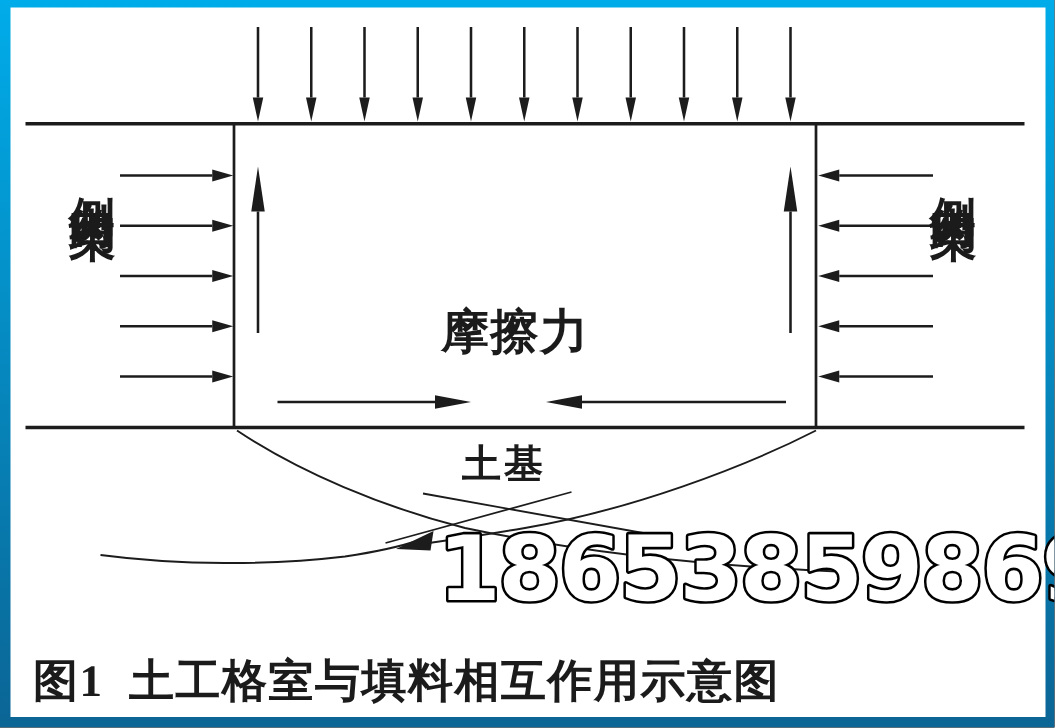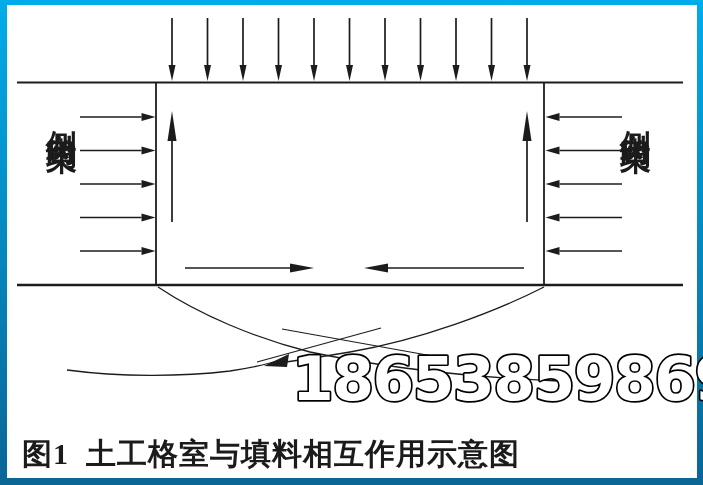--- a/index.html
+++ b/index.html
@@ -100,14 +100,16 @@
         <polygon points="314,268 290,272.5 290,263.5" fill="#1c1c1c"></polygon>
         <line x1="524" y1="268" x2="388" y2="268" stroke="#1c1c1c" stroke-width="1.7"></line>
         <polygon points="364,268 388,263.5 388,272.5" fill="#1c1c1c"></polygon>
       </g>
 
     <text x="292" y="400" font-family="'DejaVu Sans',sans-serif" font-size="60" font-weight="bold" letter-spacing="-1.5" fill="#ffffff" stroke="#000000" stroke-width="3.4" stroke-linejoin="round" style="paint-order:stroke">18653859869</text>
   </svg>
 
   <div class="label vtext left-constraint">侧向约束</div>
   <div class="label vtext right-constraint">侧向约束</div>
+  <div class="label friction-label">摩擦力</div>
+  <div class="label subgrade-label">土基</div>
   <div class="label caption">图1  土工格室与填料相互作用示意图</div>
 </div>
 
 </body></html>

